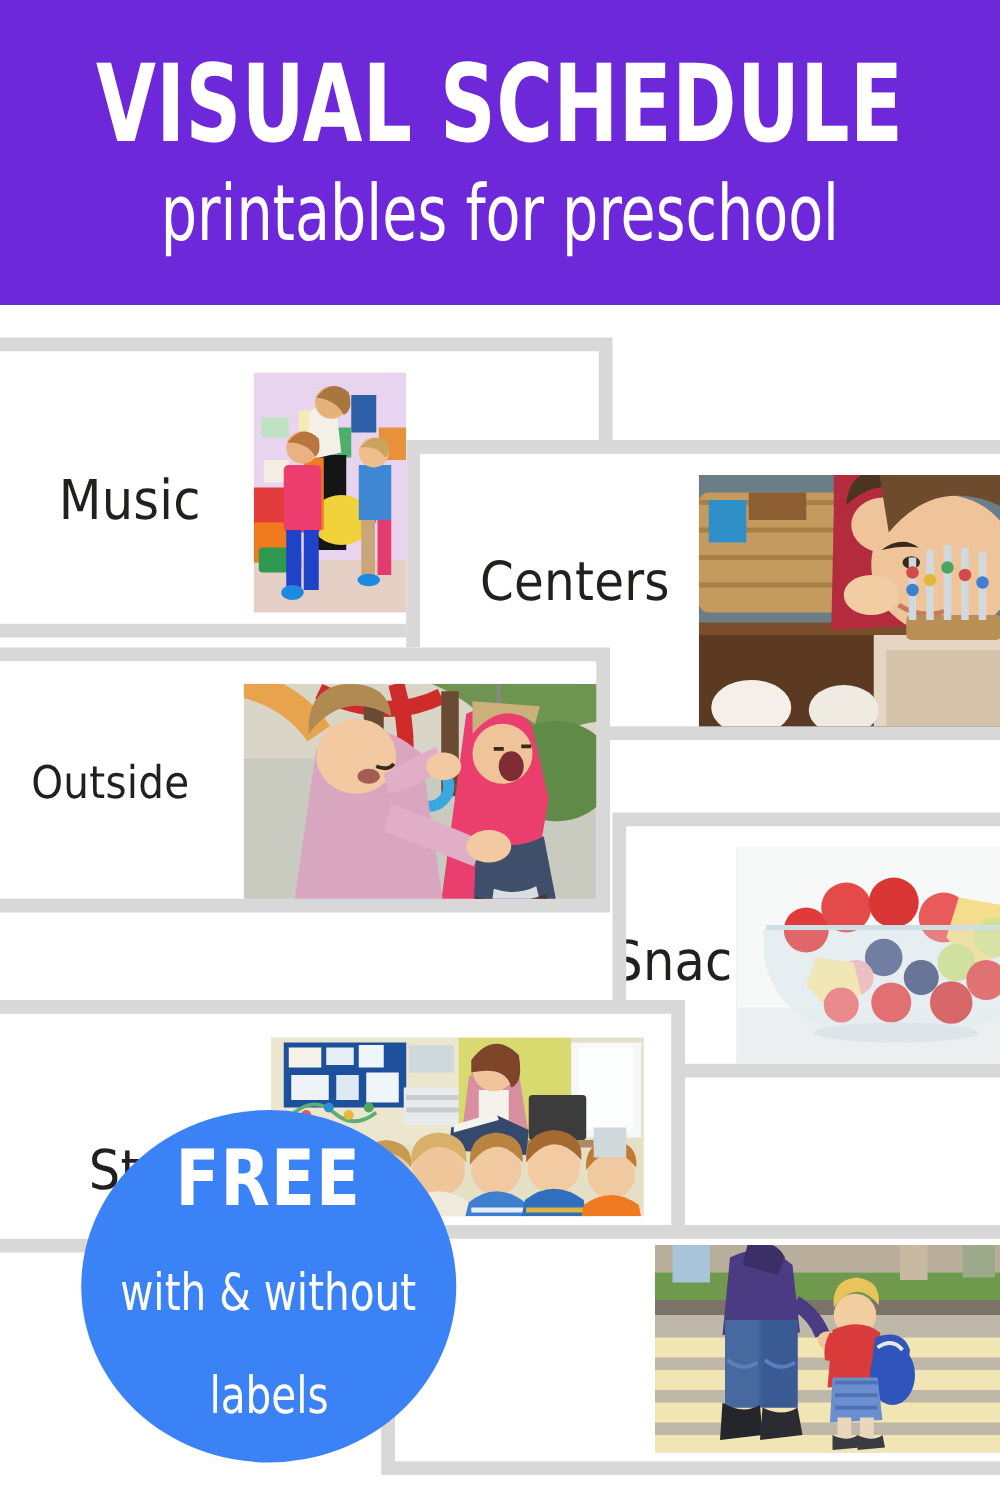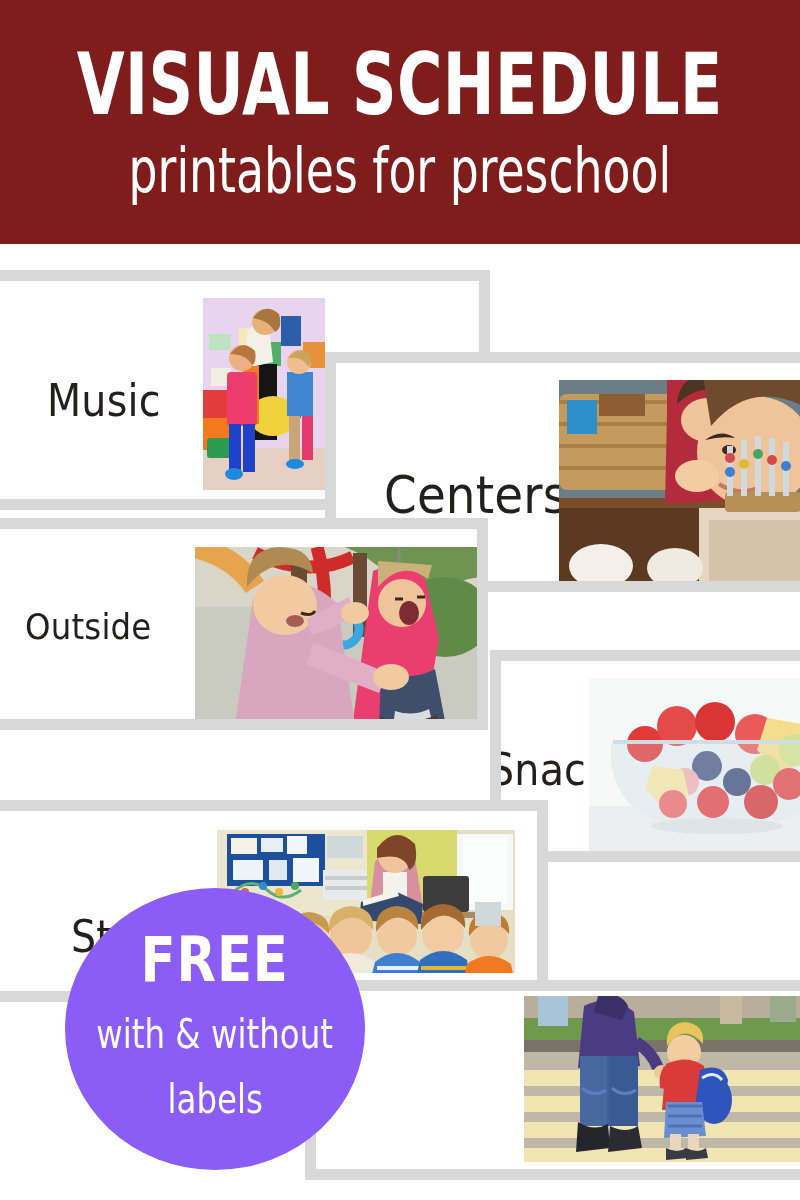--- a/index.html
+++ b/index.html
@@ -8,21 +8,21 @@
     background:#ffffff;
     font-family:"Liberation Sans", sans-serif;
     overflow:hidden;
     position:relative;
   }
   #pin{position:relative;width:800px;height:1200px;overflow:hidden;background:#fff;}
 
   
   .banner{
     position:absolute;left:0;top:0;width:800px;height:244px;
-    background:#7f1d1d;
+    background:#6d28d9;
     display:flex;flex-direction:column;align-items:center;justify-content:center;
     box-sizing:border-box;
   }
   .banner-title{
     color:#ffffff;
     font-family:"Liberation Sans Narrow","DejaVu Sans Condensed","Liberation Sans",sans-serif;
     font-weight:700;
     font-size:86px;
     line-height:0.98;
     letter-spacing:0.5px;
@@ -66,26 +66,27 @@
     overflow:hidden;
     background:#e8e8e8;
   }
   .card-photo svg{display:block;width:100%;height:100%;}
 
   
   .free-badge{
     position:absolute;
     left:65px;top:888px;width:300px;height:282px;
     border-radius:50%;
-    background:#8b5cf6;
+    background:#3b82f6;
     display:flex;flex-direction:column;
     align-items:center;justify-content:center;
     text-align:right;
     box-sizing:border-box;
     padding:14px 10px;
+    gap:17px;
   }
   .free-big{
     color:#fff;
     font-family:"Liberation Sans Narrow","DejaVu Sans Condensed","Liberation Sans",sans-serif;
     font-weight:700;
     font-size:62px;
     line-height:1;
     letter-spacing:1px;
     margin:0 0 14px 0;
     transform:scaleX(0.92);
@@ -144,21 +145,21 @@
         <circle cx="96" cy="64" r="12" fill="#f0bd8d"></circle>
         <path d="M85 60 q11 -14 23 -3 q1 9 -3 11 q-6 -10 -20 -8 z" fill="#caa35f"></path>
         <rect x="86" y="118" width="11" height="44" fill="#c9a67a"></rect>
         <rect x="99" y="118" width="11" height="44" fill="#e23c6e"></rect>
         <ellipse cx="92" cy="166" rx="9" ry="5" fill="#1d8ae0"></ellipse>
       </svg>
     </div>
   </div>
 
   <div class="card" style="left:325px;top:352px;width:487px;height:240px;">
-    <div class="card-label" style="left:48px;top:78px;font-size:52px;margin-top:24px;">Centers</div>
+    <div class="card-label" style="left:48px;top:78px;font-size:43px;">Centers</div>
     <div class="card-photo" style="left:223px;top:17px;width:254px;height:206px;">
       <svg viewBox="0 0 254 206" preserveAspectRatio="none" aria-hidden="true">
         <rect width="254" height="206" fill="#6b7d86"></rect>
         <rect x="0" y="120" width="254" height="86" fill="#5c3a22"></rect>
         <rect x="0" y="118" width="254" height="10" fill="#7a4e2d"></rect>
         <rect x="0" y="14" width="116" height="96" rx="8" fill="#c49a5e"></rect>
         <path d="M0 22 h116 M0 44 h116 M0 66 h116 M0 88 h116" stroke="#a77f47" stroke-width="4" fill="none"></path>
         <rect x="8" y="20" width="30" height="34" fill="#2f90c9"></rect>
         <rect x="40" y="14" width="46" height="22" fill="#8e5e33"></rect>
         <rect x="108" y="0" width="82" height="120" fill="#b42b3d"></rect>

